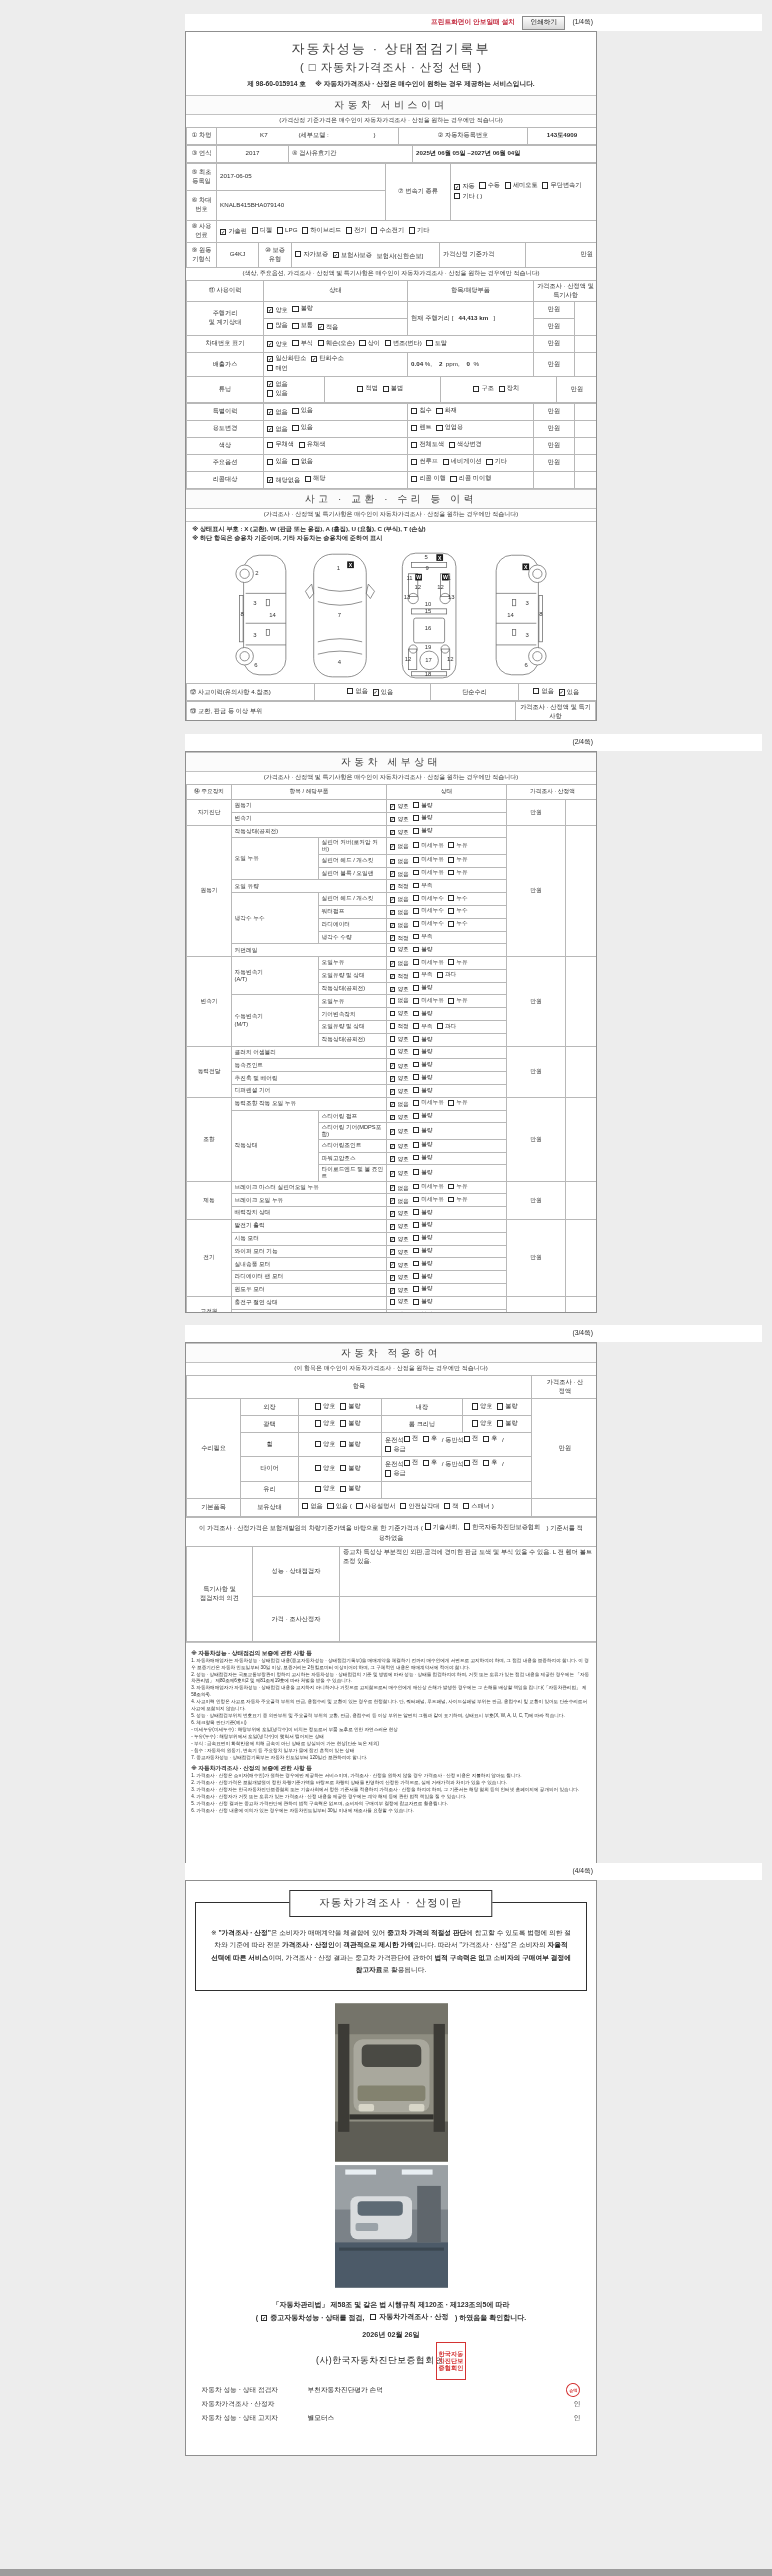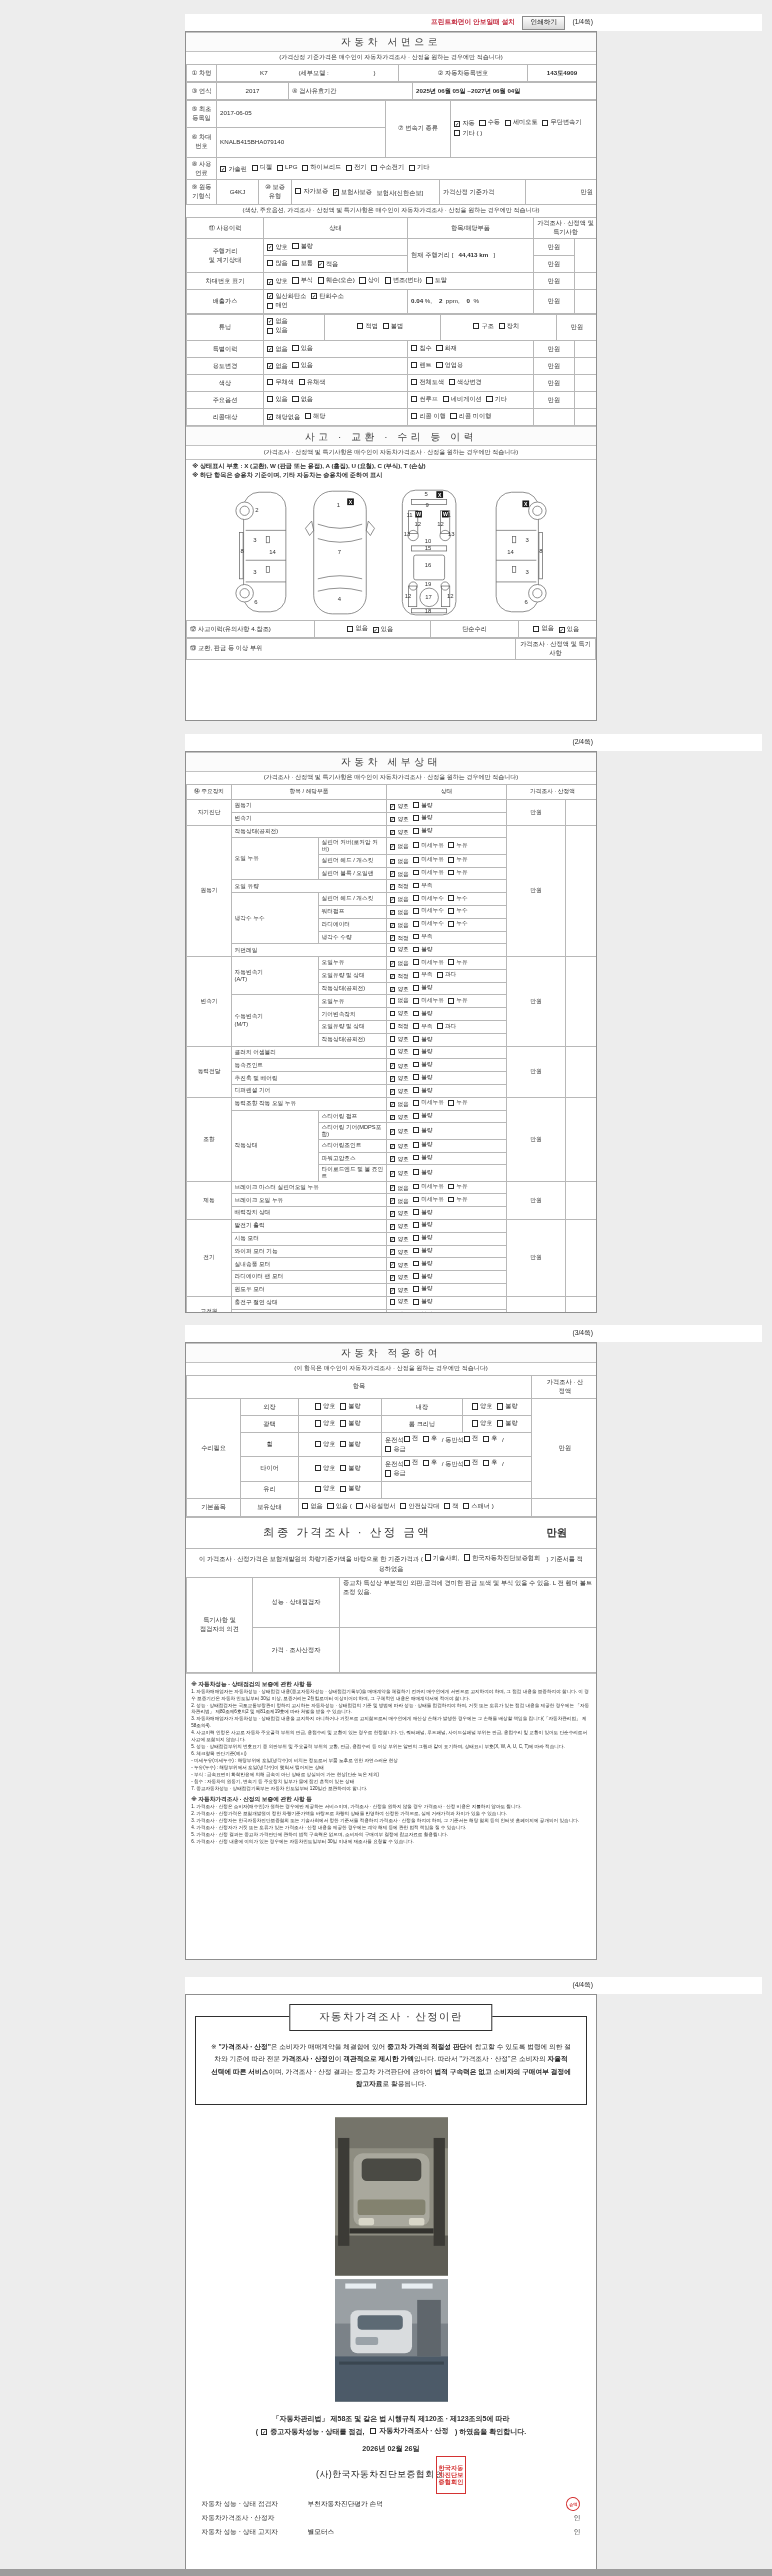--- a/index.html
+++ b/index.html
@@ -4,21 +4,21 @@
 <style>
   html,body{margin:0;padding:0;}
   body{width:773px;height:2576px;background:#ededed;font-family:"Liberation Sans","DejaVu Sans",sans-serif;color:#2e2e2e;}
   .canvas{position:relative;width:773px;height:2576px;overflow:hidden;}
   .page{position:absolute;left:185px;width:577px;}
   .strip{background:#fff;height:16.5px;width:577px;box-sizing:border-box;display:flex;align-items:center;justify-content:flex-end;padding-right:169px;gap:7.2px;}
   .marker{font-size:6.7px;color:#222;}
   .install{color:#c2253a;font-size:6.7px;font-weight:bold;text-decoration:none;cursor:pointer;}
   .printbtn{font-size:6.7px;padding:1.5px 7.2px;background:linear-gradient(#fdfdfd,#d8d8d8);border:0.5px solid #8a8a8a;cursor:pointer;font-family:inherit;}
   .pbox{width:412px;background:#fff;border:1px solid #8f8f8f;box-sizing:border-box;overflow:hidden;}
-  .p1{top:14.4px}.p2{top:734px}.p3{top:1325px}.p4{top:1977px}
+  .p1{top:14.4px}.p2{top:734px}.p3{top:1325px}.p4{top:1863px}
   .p1 .pbox{height:690px}.p2 .pbox{height:562px}.p3 .pbox{height:618px}.p4 .pbox{height:576px}
   .bottombar{position:absolute;left:0;top:2569px;width:773px;height:7.2px;background:#9c9c9c;}
   
   .titleblock{text-align:center;padding:8.2px 0 5.2px;}
   .doc-title{font-size:13px;letter-spacing:2.1px;color:#3a3a3a;}
   .doc-sub{font-size:11.3px;letter-spacing:1px;color:#3a3a3a;margin-top:2.1px;}
   .doc-no-row{margin-top:5.2px;font-size:6.7px;font-weight:bold;display:flex;justify-content:center;gap:9.3px;}
   
   .band{border-top:0.5px solid #c2c2c2;border-bottom:0.5px solid #c2c2c2;background:#fbfbfb;text-align:center;padding:3.6px 0 1.5px;}
   .band h2{margin:0;font-weight:normal;font-size:9.8px;letter-spacing:3.6px;color:#3f3f3f;}
@@ -80,22 +80,30 @@
 
 <div class="canvas">
 
   <div class="page p1">
     <div class="strip">
       <a class="install">프린트화면이 안보일때 설치</a>
       <button class="printbtn">인쇄하기</button>
       <span class="marker">(1/4쪽)</span>
     </div>
     <div class="pbox">
+      <div class="titleblock">
+        <div class="doc-title">자동차성능 · 상태점검기록부</div>
+        <div class="doc-sub">( □ 자동차가격조사 · 산정 선택 )</div>
+        <div class="doc-no-row">
+          <span>제   98-60-015914   호</span>
+          <span>※ 자동차가격조사 · 산정은 매수인이 원하는 경우 제공하는 서비스입니다.</span>
+        </div>
+      </div>
       <div class="band">
-          <h2>자동차 서면으로</h2>
+          <h2>자동차 서비스이며</h2>
         </div>
       <div class="subnote">(가격산정 기준가격은 매수인이 자동차가격조사 · 산정을 원하는 경우에만 적습니다)</div>
       <div id="t-basic1">
           <table class="grid">
             <colgroup>
               <col style="width: 30px;">
               <col style="width: 182px;">
               <col style="width: 129px;">
               <col style="width: 69px;">
             </colgroup>
@@ -1292,24 +1300,20 @@
                     <span class="olbl">잭</span>
                   </span><span class="opt">
                     <span class="cb"></span>
                     <span class="olbl">스패너 )</span>
                   </span></td>
                 <td class="pr"></td>
               </tr>
             </tbody>
           </table>
         </div>
-      <div class="final-row">
-        <span class="final-label">최종 가격조사 · 산정 금액</span>
-        <span class="final-unit">만원</span>
-      </div>
       <div class="basis-row" id="basis-row"><span>이 가격조사 · 산정가격은 보험개발원의 차량기준가액을 바탕으로 한 기준가격과 ( </span><span class="opt">
             <span class="cb"></span>
             <span class="olbl">기술사회,</span>
           </span><span class="opt">
             <span class="cb"></span>
             <span class="olbl">한국자동차진단보증협회</span>
           </span><span> ) 기준서를 적용하였음</span></div>
       <div id="t-opinion">
           <table class="grid">
             <colgroup>

